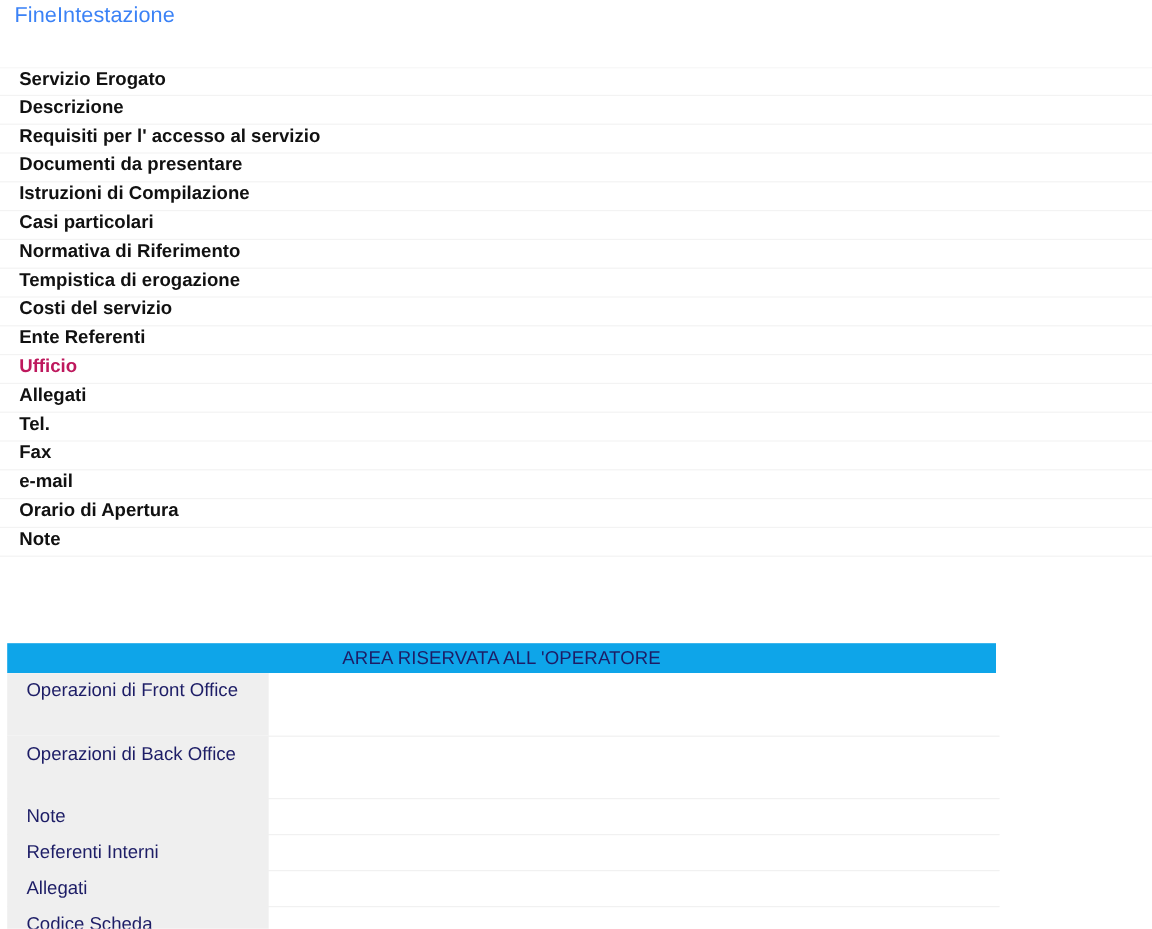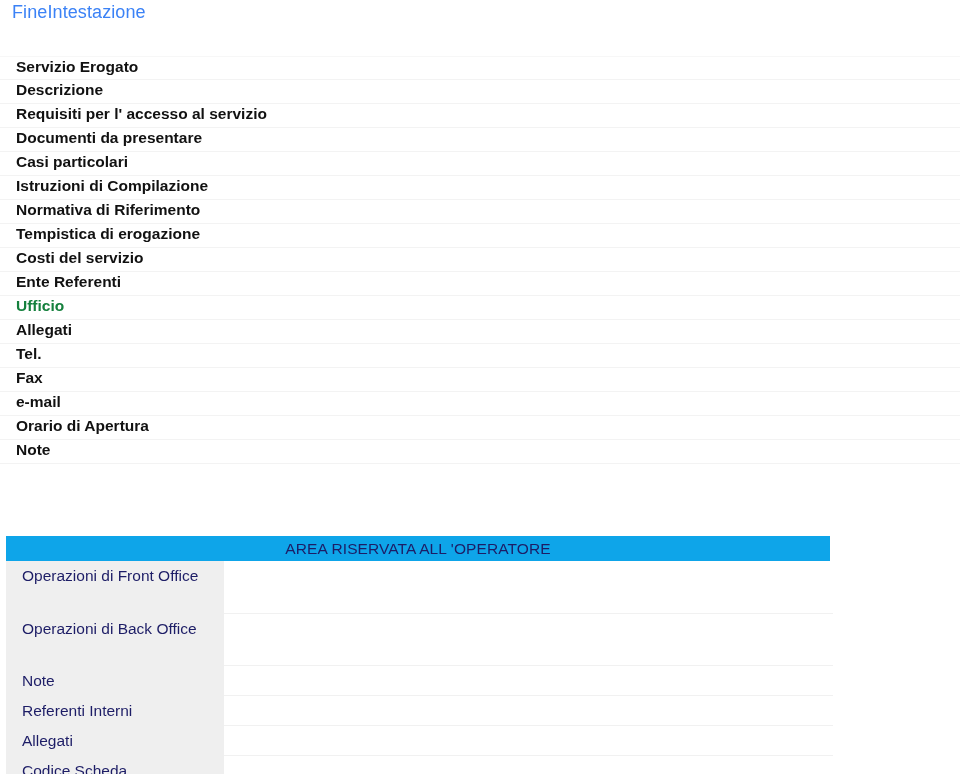--- a/index.html
+++ b/index.html
@@ -57,21 +57,21 @@
   }
   .field-label {
     font-family: "Liberation Sans", sans-serif;
     font-size: 15.5px;
     font-weight: bold;
     color: #111111;
     line-height: 19px;
     white-space: nowrap;
   }
   .field-label.accent {
-    color: #15803d;
+    color: #be185d;
   }
 
   
   .reserved-area {
     position: absolute;
     left: 6px;
     top: 536px;
     width: 824px;
   }
   .reserved-banner {
@@ -158,24 +158,24 @@
     <div class="field-row">
       <span class="field-label">Descrizione</span>
     </div>
     <div class="field-row">
       <span class="field-label">Requisiti per l' accesso al servizio</span>
     </div>
     <div class="field-row">
       <span class="field-label">Documenti da presentare</span>
     </div>
     <div class="field-row">
+      <span class="field-label">Istruzioni di Compilazione</span>
+    </div>
+    <div class="field-row">
       <span class="field-label">Casi particolari</span>
-    </div>
-    <div class="field-row">
-      <span class="field-label">Istruzioni di Compilazione</span>
     </div>
     <div class="field-row">
       <span class="field-label">Normativa di Riferimento</span>
     </div>
     <div class="field-row">
       <span class="field-label">Tempistica di erogazione</span>
     </div>
     <div class="field-row">
       <span class="field-label">Costi del servizio</span>
     </div>

